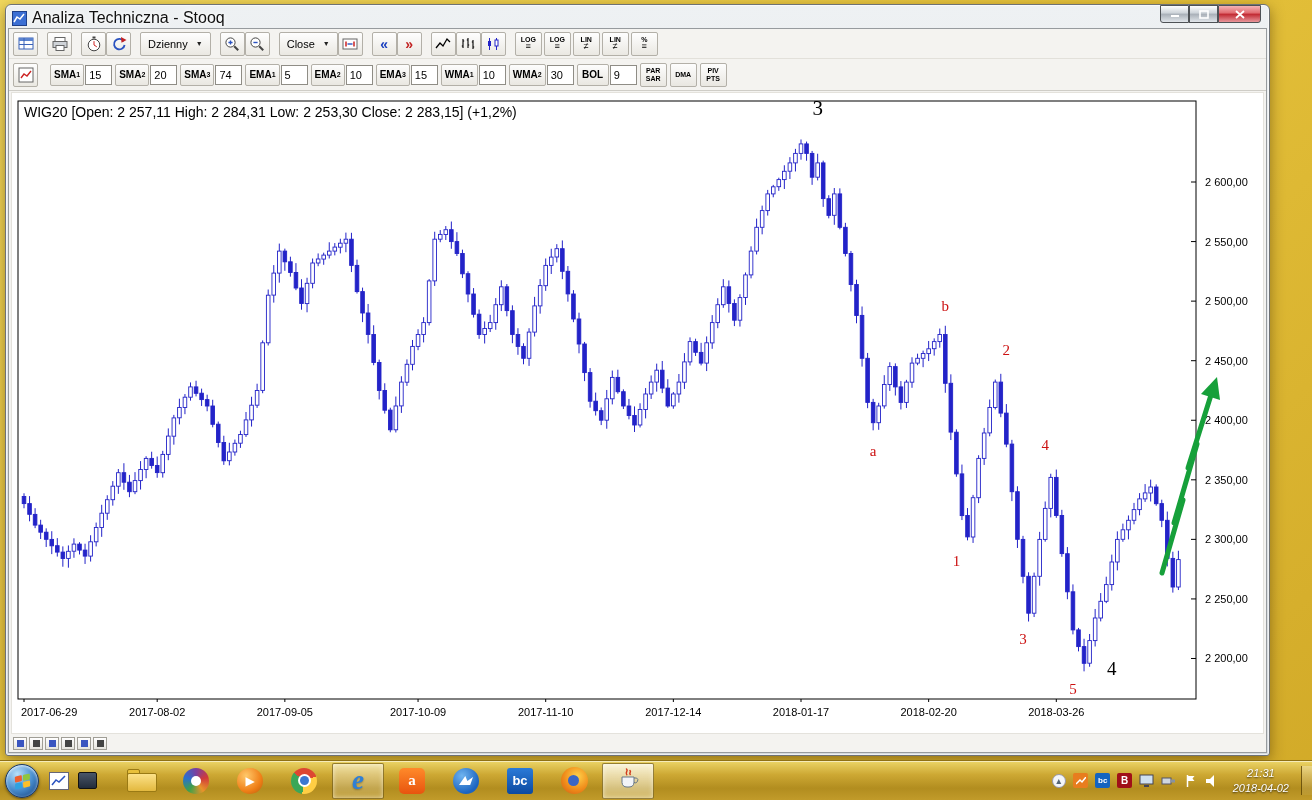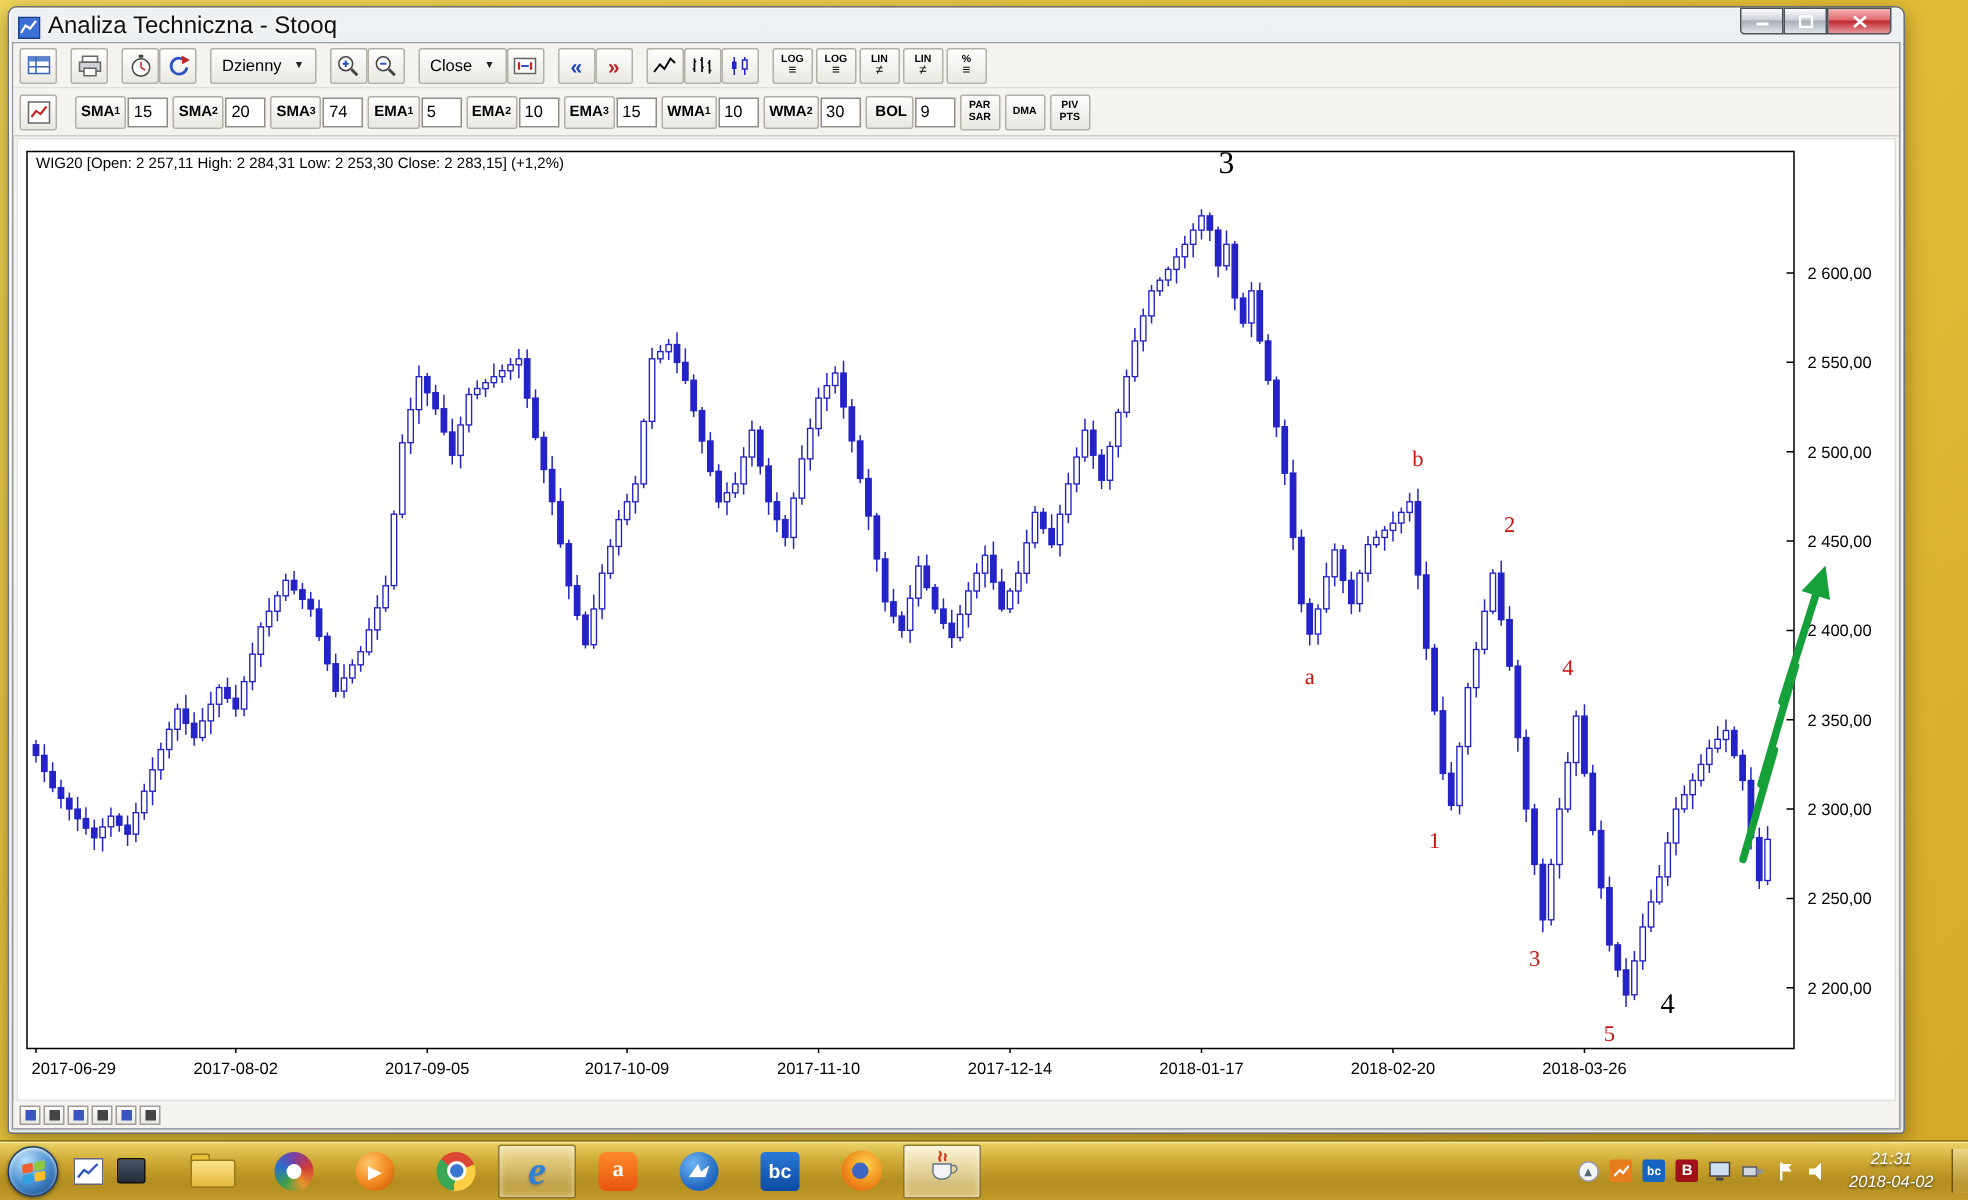--- a/index.html
+++ b/index.html
@@ -30,32 +30,32 @@
     background:linear-gradient(#fefefe,#eae8e2); border:1px solid #b3b0a8; border-radius:2px; }
   .caret { font-size:7px; color:#222; }
   .gap { width:9px; flex:none; }
   .arrow-btn { font-size:14px; font-weight:bold; line-height:1; }
   .blue-t { color:#1a3fbf; } .red-t { color:#c22222; }
   .scale-btn { width:27px; height:24px; flex:none; display:flex; flex-direction:column; align-items:center; justify-content:center;
     line-height:1; background:linear-gradient(#fefefe,#eae8e2); border:1px solid #b3b0a8; border-radius:2px; padding:0; margin-right:2px; }
   .scale-btn .t { font-size:7px; font-weight:bold; }
   .scale-btn .g { font-size:9px; margin-top:-1px; }
   .chip { display:flex; align-items:center; margin-right:3px; flex:none; }
-  .chip-label { height:22px; min-width:32px; display:flex; align-items:center; justify-content:flex-end; font-size:10px; font-weight:bold;
+  .chip-label { height:22px; min-width:32px; display:flex; align-items:center; justify-content:center; font-size:10px; font-weight:bold;
     background:linear-gradient(#fdfdfd,#e9e7e1); border:1px solid #b3b0a8; border-radius:2px; padding:0 3px; }
   .chip-label sub { font-size:7px; }
   .chip-input { width:27px; height:20px; margin-left:1px; display:flex; align-items:center; padding-left:3px; font-size:11px;
     background:#fff; border:1px solid #8f8d86; }
   .mini-btn { height:24px; min-width:27px; flex:none; display:flex; flex-direction:column; align-items:center; justify-content:center;
     line-height:1.05; font-size:7px; font-weight:bold; background:linear-gradient(#fdfdfd,#e9e7e1);
     border:1px solid #b3b0a8; border-radius:2px; margin-right:3px; padding:0 3px; }
 
   
   .chart-wrap { flex:1; position:relative; background:#fff; margin:1px 2px 0; border:1px solid #e4e2dc; overflow:hidden; }
-  .chart-header { position:absolute; left:12px; top:11px; font-size:10px; color:#000; z-index:2; }
+  .chart-header { position:absolute; left:12px; top:11px; font-size:14px; color:#000; z-index:2; }
   #chart-svg { position:absolute; left:0; top:0; }
 
   
   .statusbar { height:18px; display:flex; align-items:center; gap:2px; padding:0 4px; background:#f4f3f0; }
   .status-icon { width:14px; height:13px; border:1px solid #a09e96; background:linear-gradient(#fff,#e6e4de);
     display:flex; align-items:center; justify-content:center; }
   .status-icon i { display:block; width:7px; height:7px; background:#3a55c0; }
   .status-icon:nth-child(even) i { background:#444; }
 
   

